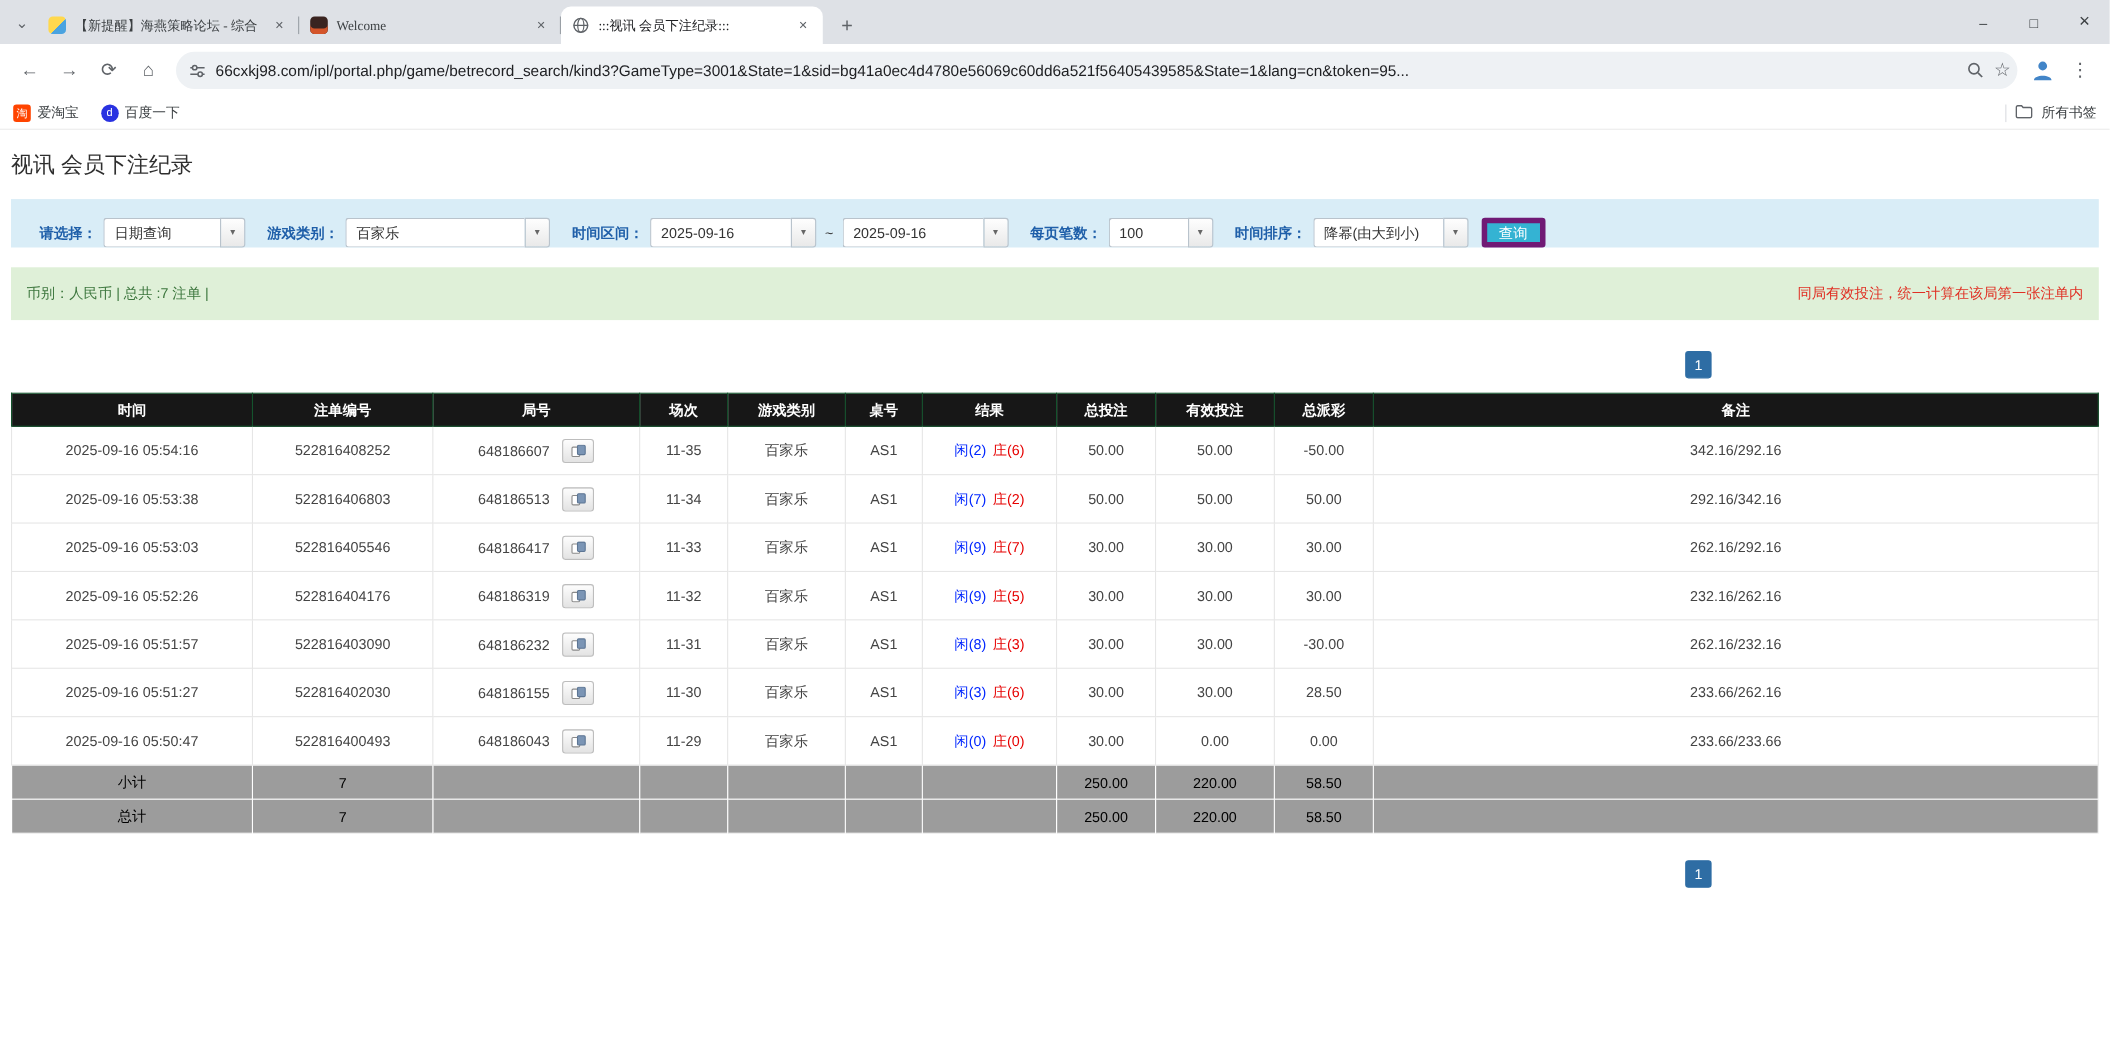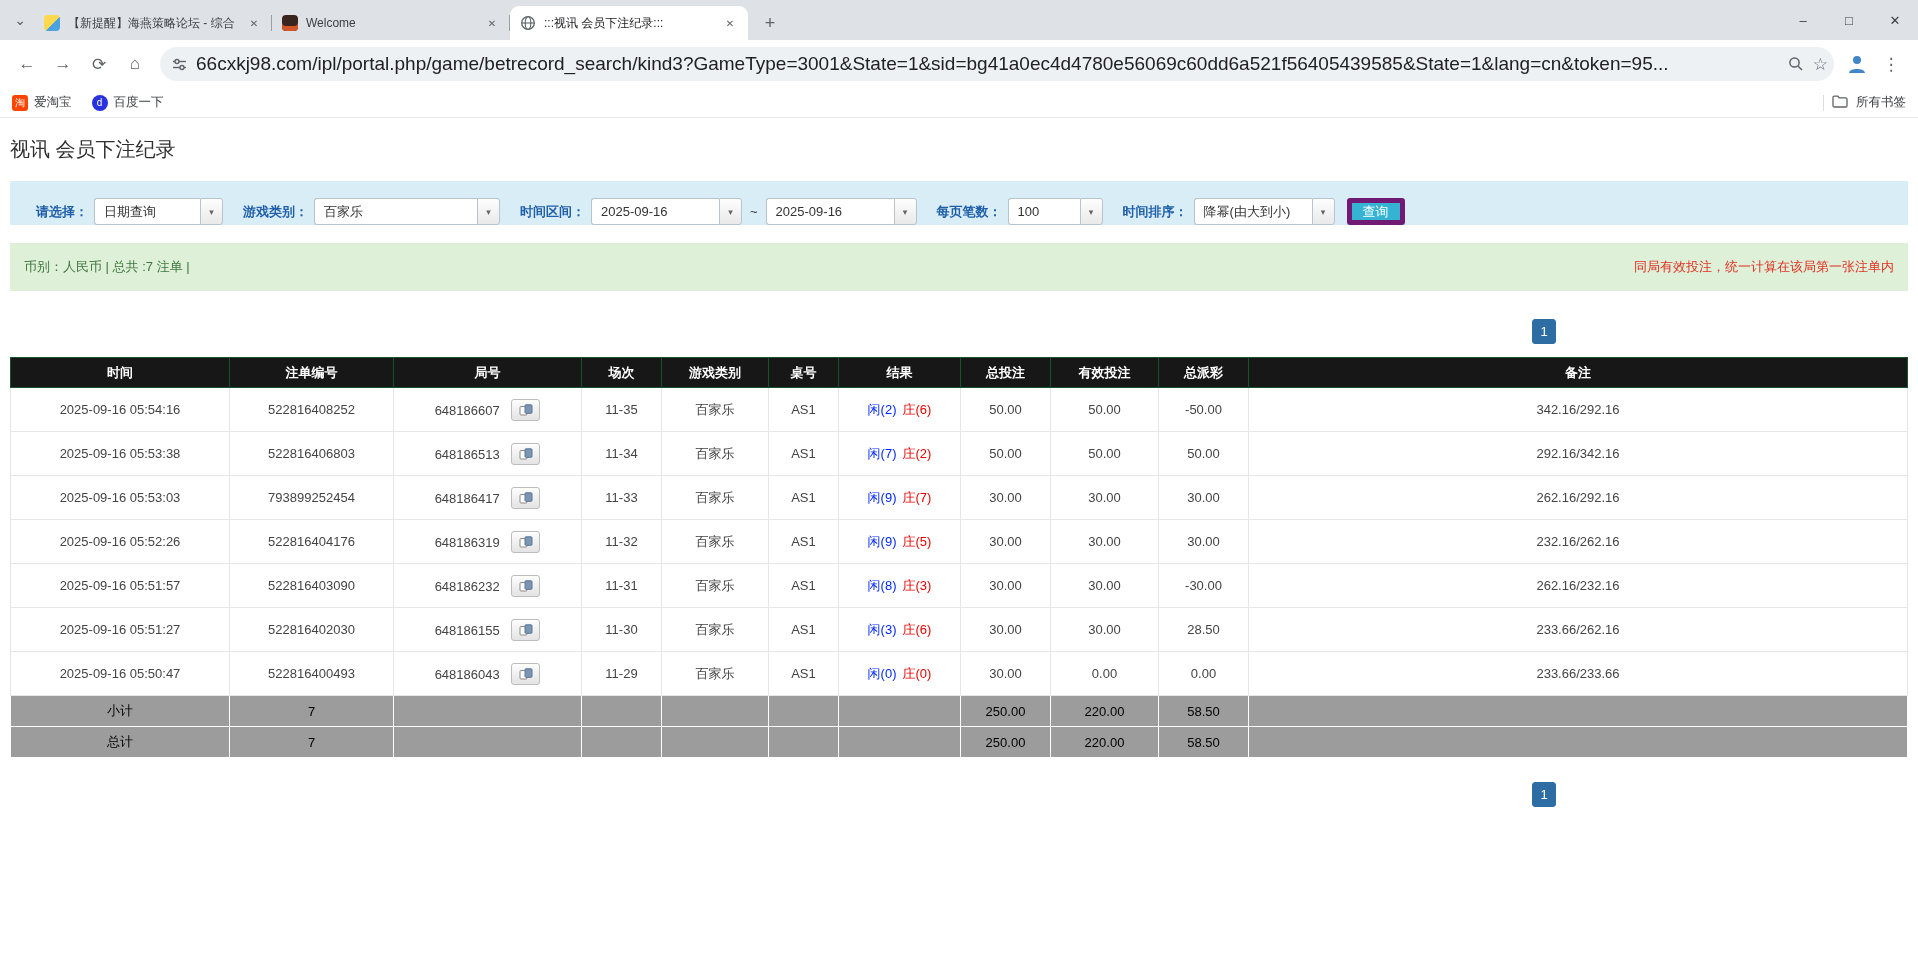--- a/index.html
+++ b/index.html
@@ -12,20 +12,21 @@
   .tabstrip {
     height: 40px; background: #dee1e6; display: flex; align-items: flex-end;
     padding-left: 6px; position: relative;
   }
   .tab-search { width: 28px; height: 40px; display: flex; align-items: center; justify-content: center;
     color: #5f6368; font-size: 14px; cursor: pointer; }
   .tab {
     width: 238px; height: 34px; display: flex; align-items: center; gap: 8px;
     padding: 0 10px; border-radius: 9px 9px 0 0; font-size: 12px; color: #3c4043;
     position: relative;
+    font-family: Liberation Serif, serif;
   }
   .tab:not(.active)::after { content:""; position: absolute; right: 0; top: 9px; bottom: 9px; width: 1px; background:#9aa0a6; }
   .tab.active { background: #fff; color: #202124; }
   .tab .favicon { width: 16px; height: 16px; border-radius: 4px; flex: 0 0 16px;
     display: flex; align-items: center; justify-content: center; font-size: 9px; color:#fff; }
   .fav-1 { background: linear-gradient(135deg, #ffd84d 55%, #4aa3e0 55%); }
   .fav-2 { background: #3a2420; box-shadow: inset 0 -5px 0 #d4552a; border-radius: 3px; }
   .tab-title { white-space: nowrap; overflow: hidden; text-overflow: ellipsis; flex: 1; }
   .tab-close { font-size: 10px; color: #5f6368; width: 16px; height: 16px; border-radius: 50%;
     display: flex; align-items: center; justify-content: center; cursor: pointer; flex: 0 0 16px; }
@@ -37,21 +38,21 @@
     color: #3c4043; font-size: 13px; cursor: pointer; }
   .navbar {
     height: 48px; background: #fff; display: flex; align-items: center; padding: 0 10px; gap: 2px;
   }
   .nav-icon { width: 34px; height: 34px; border-radius: 50%; display: flex; align-items: center;
     justify-content: center; color: #5f6368; font-size: 17px; cursor: pointer; flex: 0 0 34px; }
   .addr {
     flex: 1; height: 34px; background: #eef1f4; border-radius: 17px; margin: 0 6px;
     display: flex; align-items: center; padding: 0 6px 0 12px; gap: 9px; min-width: 0;
   }
-  .addr .url { flex: 1; font-size: 19px; color: #202124; white-space: nowrap; overflow: hidden; }
+  .addr .url { flex: 1; font-size: 14px; color: #202124; white-space: nowrap; overflow: hidden; }
   .addr-icon { color: #5f6368; display: flex; align-items: center; cursor: pointer; font-size: 17px; }
   .profile { width: 30px; height: 30px; border-radius: 50%; display: flex; align-items: center;
     justify-content: center; cursor: pointer; }
   .bookmarks {
     height: 30px; background: #fff; border-bottom: 1px solid #ececec;
     display: flex; align-items: center; padding: 0 12px; gap: 20px; font-size: 12.5px; color: #3c4043;
   }
   .bm-item { display: flex; align-items: center; gap: 6px; cursor: pointer; }
   .bm-icon { width: 16px; height: 16px; border-radius: 3px; display: flex; align-items: center;
     justify-content: center; color: #fff; font-size: 10px; }
@@ -333,21 +334,21 @@
       <span class="result-player">闲(7)</span><span class="result-banker">庄(2)</span>
     </td>
     <td class="cell-total-bet">50.00</td>
     <td>50.00</td>
     <td>50.00</td>
     <td>292.16/342.16</td>
   </tr>
 
   <tr>
     <td>2025-09-16 05:53:03</td>
-    <td>793899252454</td>
+    <td>522816405546</td>
     <td>
       <span class="round-id">648186417</span>
       <button class="round-btn">
         <svg width="14" height="12" viewBox="0 0 14 12">
           <rect x="1" y="2.5" width="7" height="8.5" rx="1" fill="#fff" stroke="#8a8a8a" stroke-width="1"></rect>
           <rect x="6" y="0.8" width="7" height="8.5" rx="1" fill="#7b95b5" stroke="#5d7694" stroke-width="1"></rect>
         </svg>
       </button>
     </td>
     <td>11-33</td>

